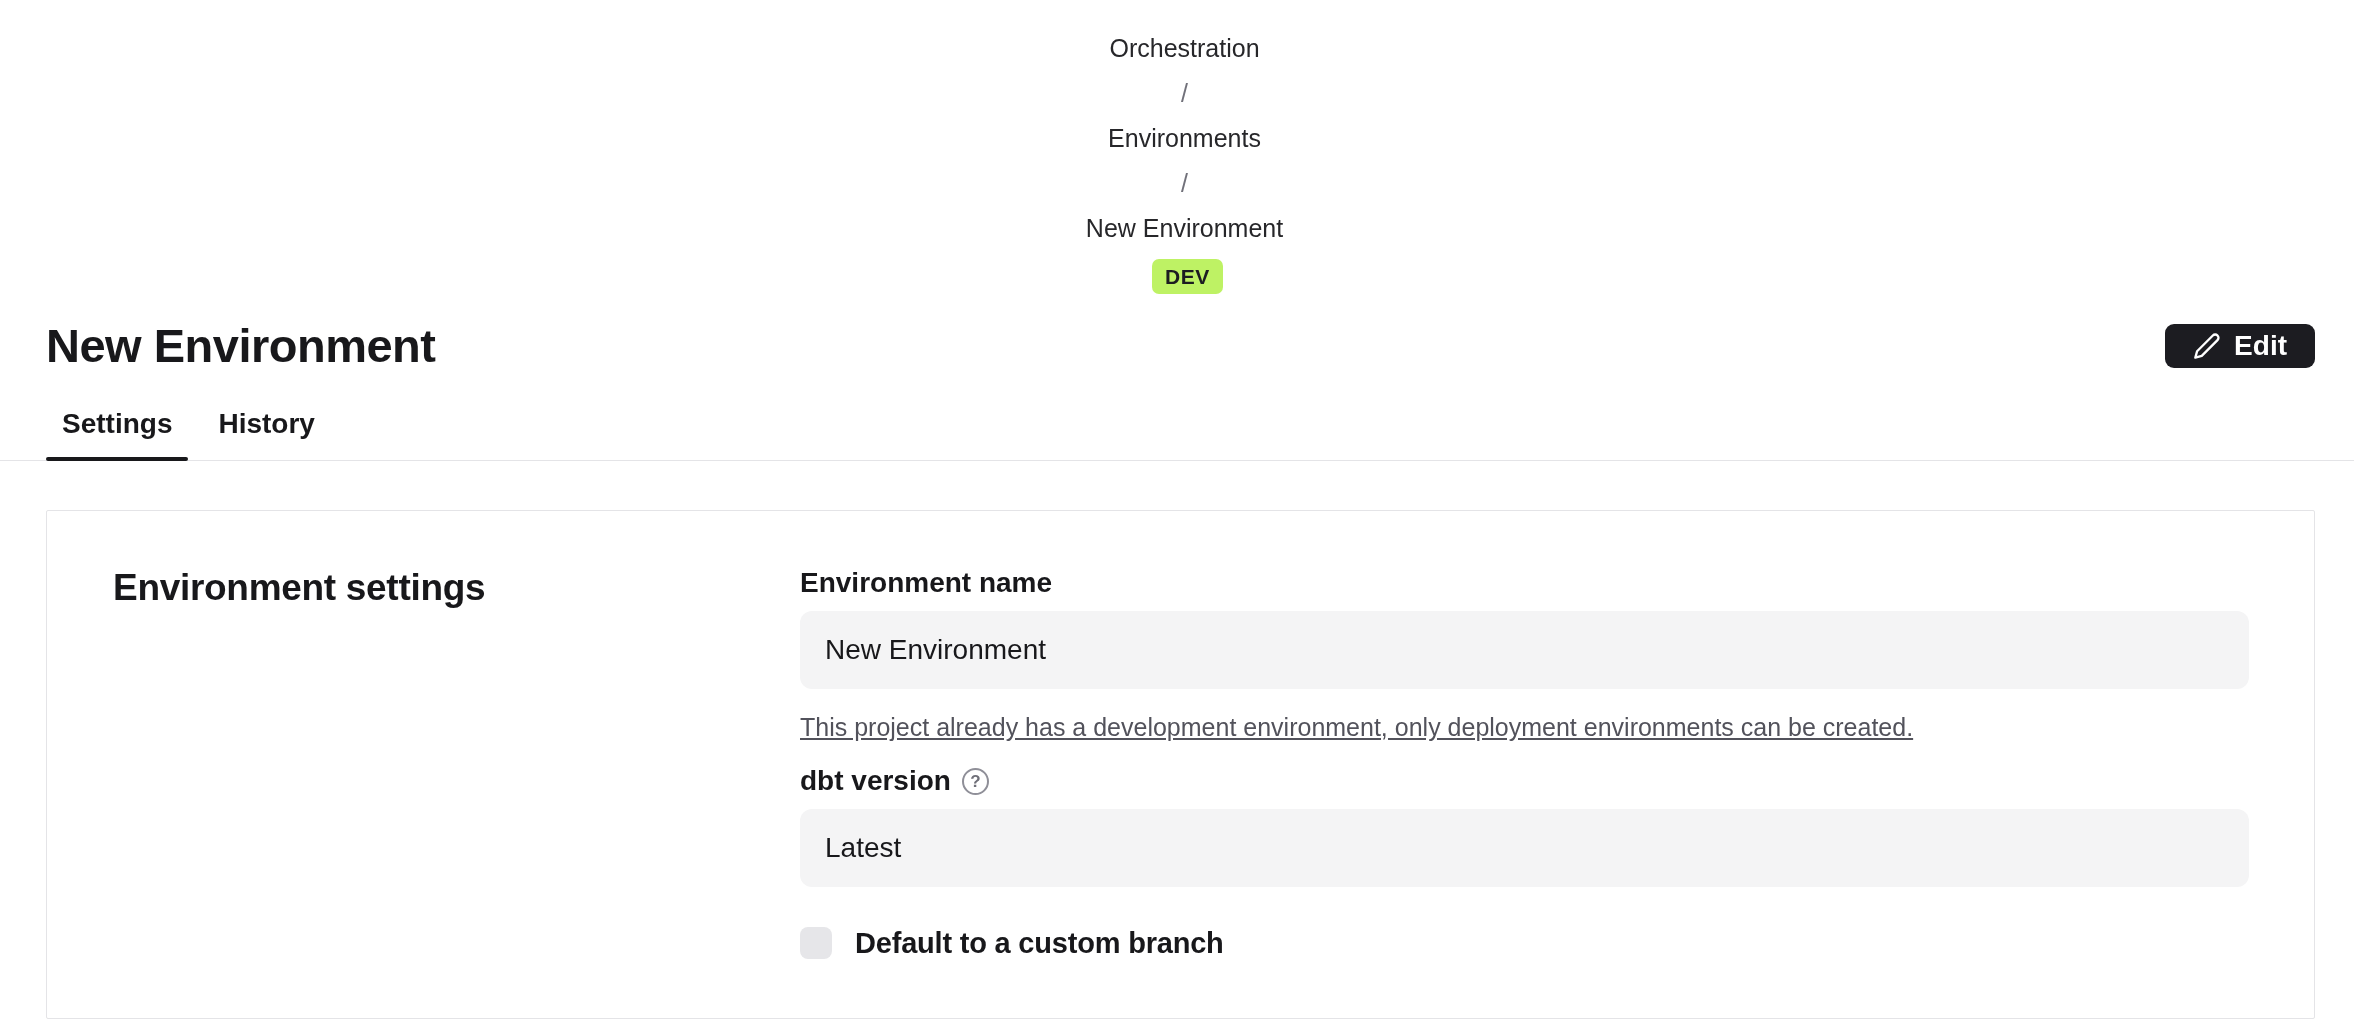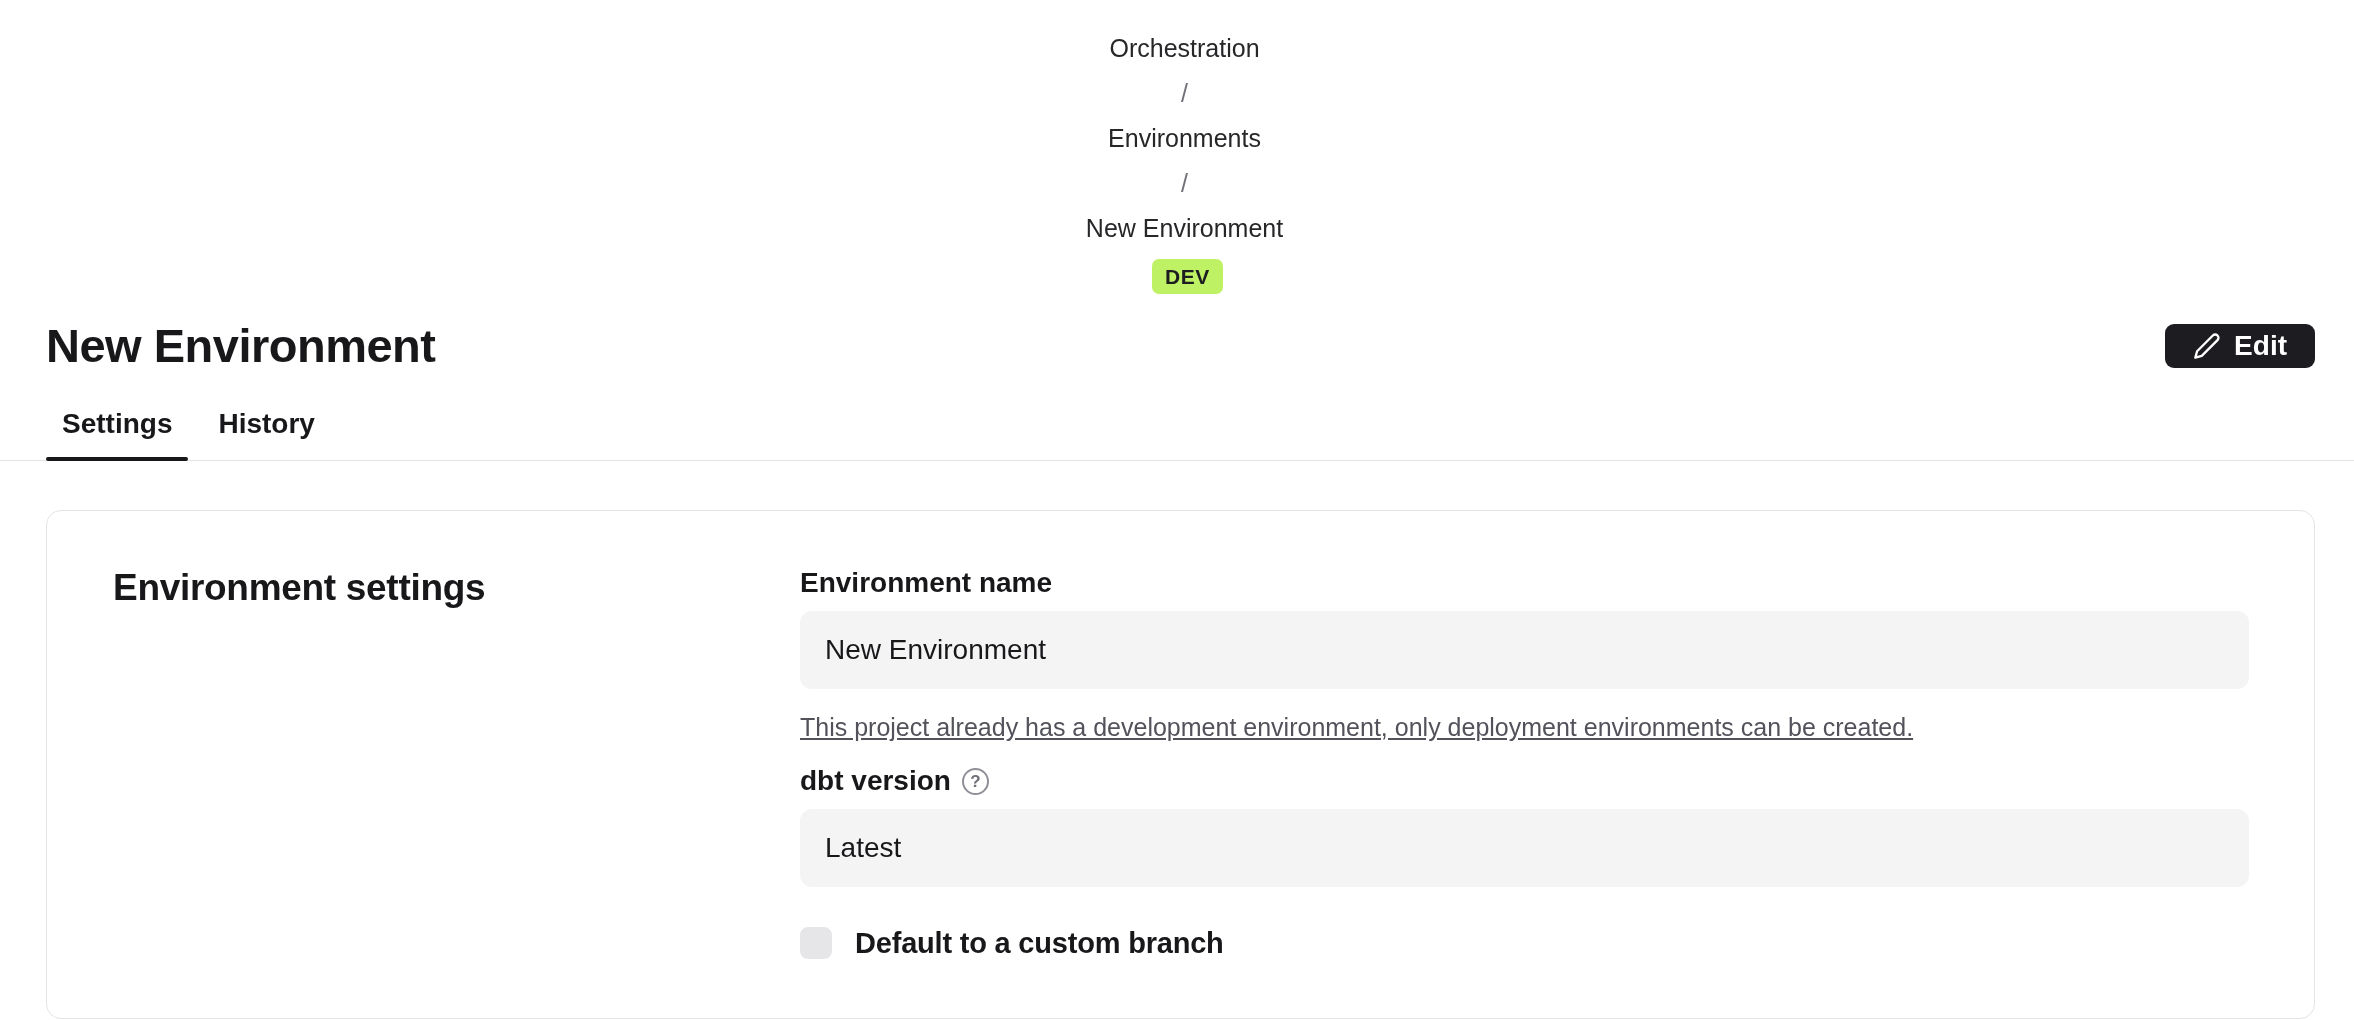--- a/index.html
+++ b/index.html
@@ -54,21 +54,21 @@
     content: "";
     position: absolute; left: 0; right: 0; bottom: -1px;
     height: 4px; background: #18181b; border-radius: 2px;
   }
   .tabs-divider { height: 1px; background: #e4e4e7; width: 100%; }
 
   
   .card {
     margin: 49px 39px 0 46px;
     border: 1px solid #e4e4e7;
-    border-radius: 15px;
+    border-radius: 2px;
     display: flex;
     padding: 56px 0 58px 0;
     background: #ffffff;
   }
   .card-left { width: 753px; padding-left: 66px; flex: none; }
   .section-title { font-size: 37px; font-weight: 700; margin: 0; letter-spacing: -0.3px; }
   .form { width: 1449px; flex: none; }
 
   .group { margin-bottom: 22px; }
   .field-label {

